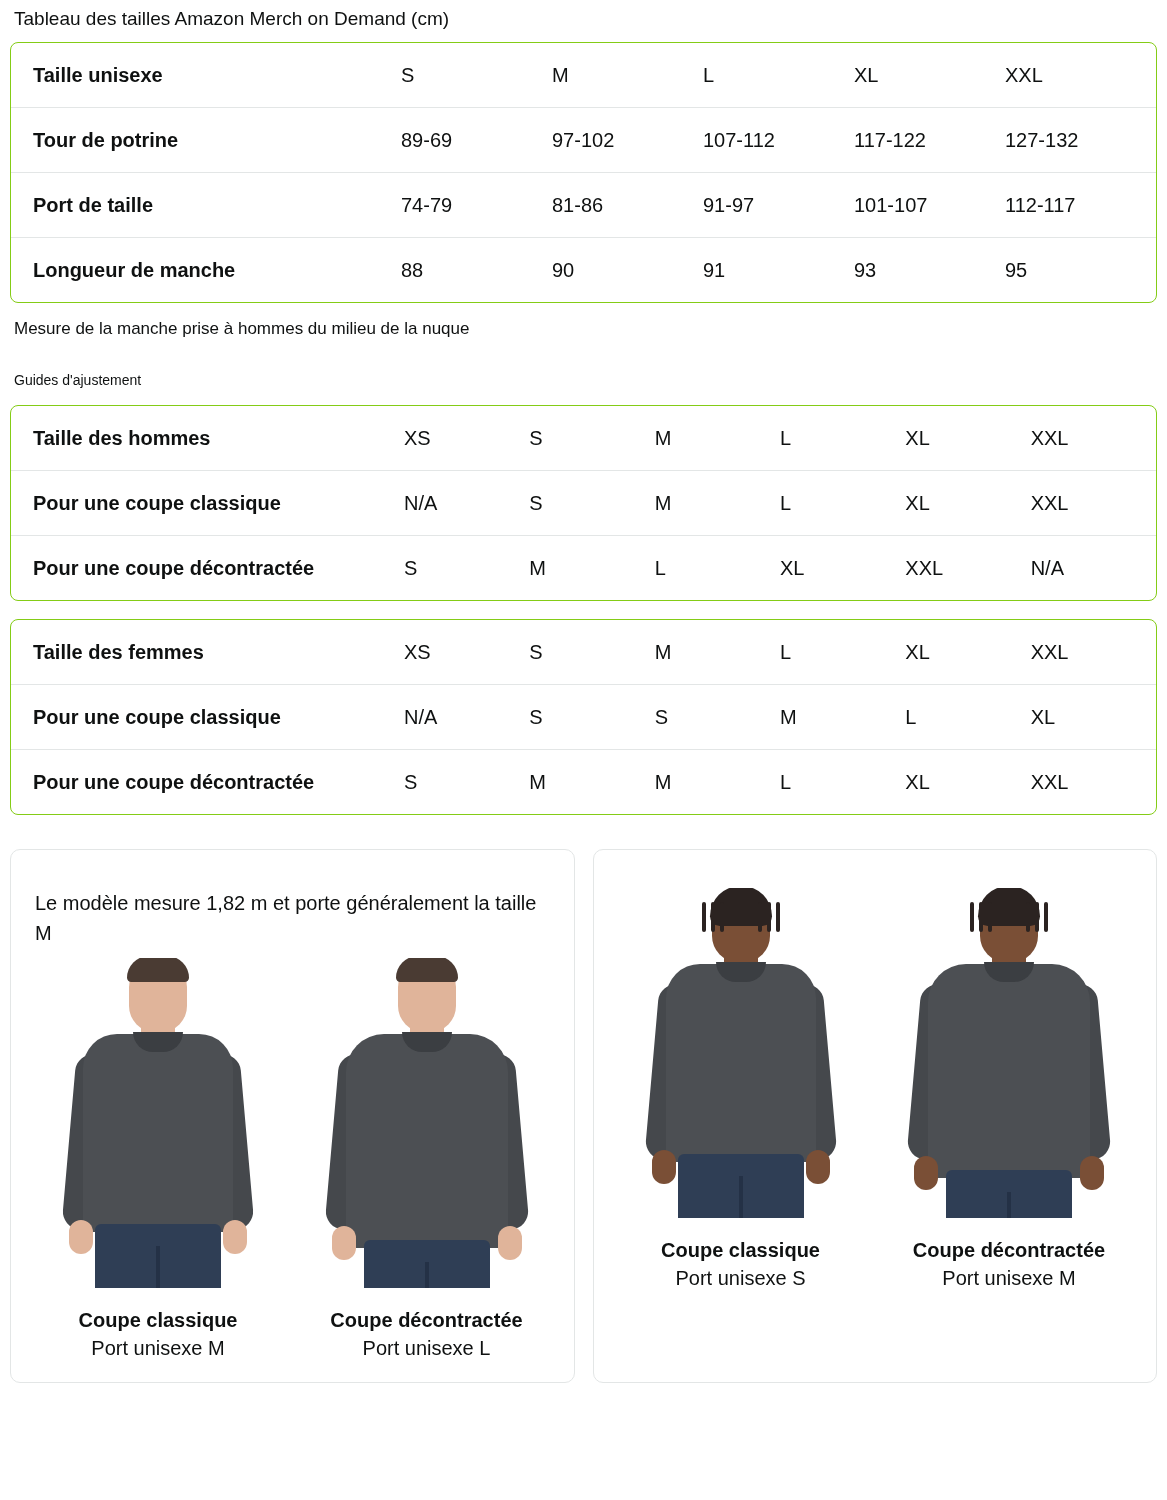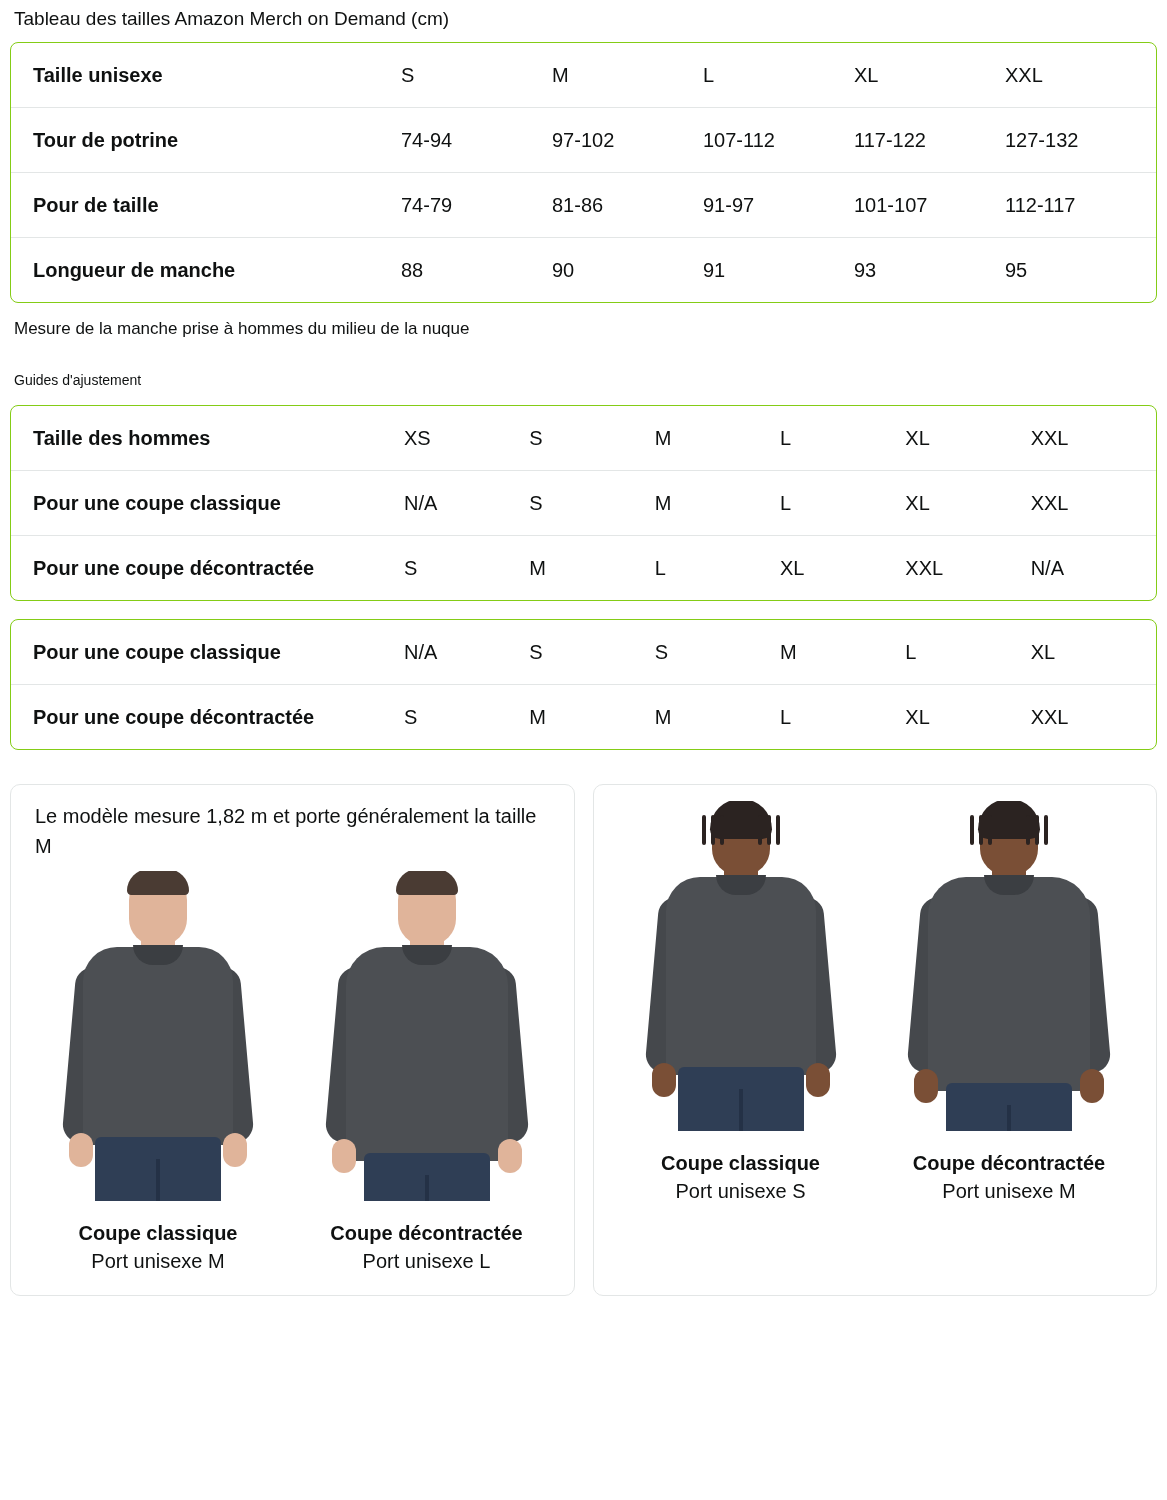--- a/index.html
+++ b/index.html
@@ -70,21 +70,21 @@
 
   .models-row {
     display: flex;
     gap: 18px;
     padding-top: 34px;
   }
   .model-card {
     border: 1px solid #e3e6e6;
     border-radius: 10px;
     width: 565px;
-    padding: 16px 24px 20px 24px;
+    padding: 38px 24px 20px 24px;
     background: #fff;
   }
   .model-card .headline {
     font-size: 20px;
     line-height: 30px;
     color: #0f1111;
     margin-bottom: 10px;
   }
   .figures {
     display: flex;
@@ -225,28 +225,28 @@
       <tr>
         <td class="rowhead">Taille unisexe</td>
         <td class="cell">S</td>
         <td class="cell">M</td>
         <td class="cell">L</td>
         <td class="cell">XL</td>
         <td class="cell">XXL</td>
       </tr>
       <tr>
         <td class="rowhead">Tour de potrine</td>
-        <td class="cell">74-94</td>
+        <td class="cell">89-69</td>
         <td class="cell">97-102</td>
         <td class="cell">107-112</td>
         <td class="cell">117-122</td>
         <td class="cell">127-132</td>
       </tr>
       <tr>
-        <td class="rowhead">Pour de taille</td>
+        <td class="rowhead">Port de taille</td>
         <td class="cell">74-79</td>
         <td class="cell">81-86</td>
         <td class="cell">91-97</td>
         <td class="cell">101-107</td>
         <td class="cell">112-117</td>
       </tr>
       <tr>
         <td class="rowhead">Longueur de manche</td>
         <td class="cell">88</td>
         <td class="cell">90</td>
@@ -290,20 +290,29 @@
         <td class="cell">XXL</td>
         <td class="cell">N/A</td>
       </tr>
     </tbody>
   </table>
 
   <div style="height:18px"></div>
 
   <table class="size-table tbl-fit">
     <tbody>
+      <tr>
+        <td class="rowhead">Taille des femmes</td>
+        <td class="cell">XS</td>
+        <td class="cell">S</td>
+        <td class="cell">M</td>
+        <td class="cell">L</td>
+        <td class="cell">XL</td>
+        <td class="cell">XXL</td>
+      </tr>
       <tr>
         <td class="rowhead">Pour une coupe classique</td>
         <td class="cell">N/A</td>
         <td class="cell">S</td>
         <td class="cell">S</td>
         <td class="cell">M</td>
         <td class="cell">L</td>
         <td class="cell">XL</td>
       </tr>
       <tr>

